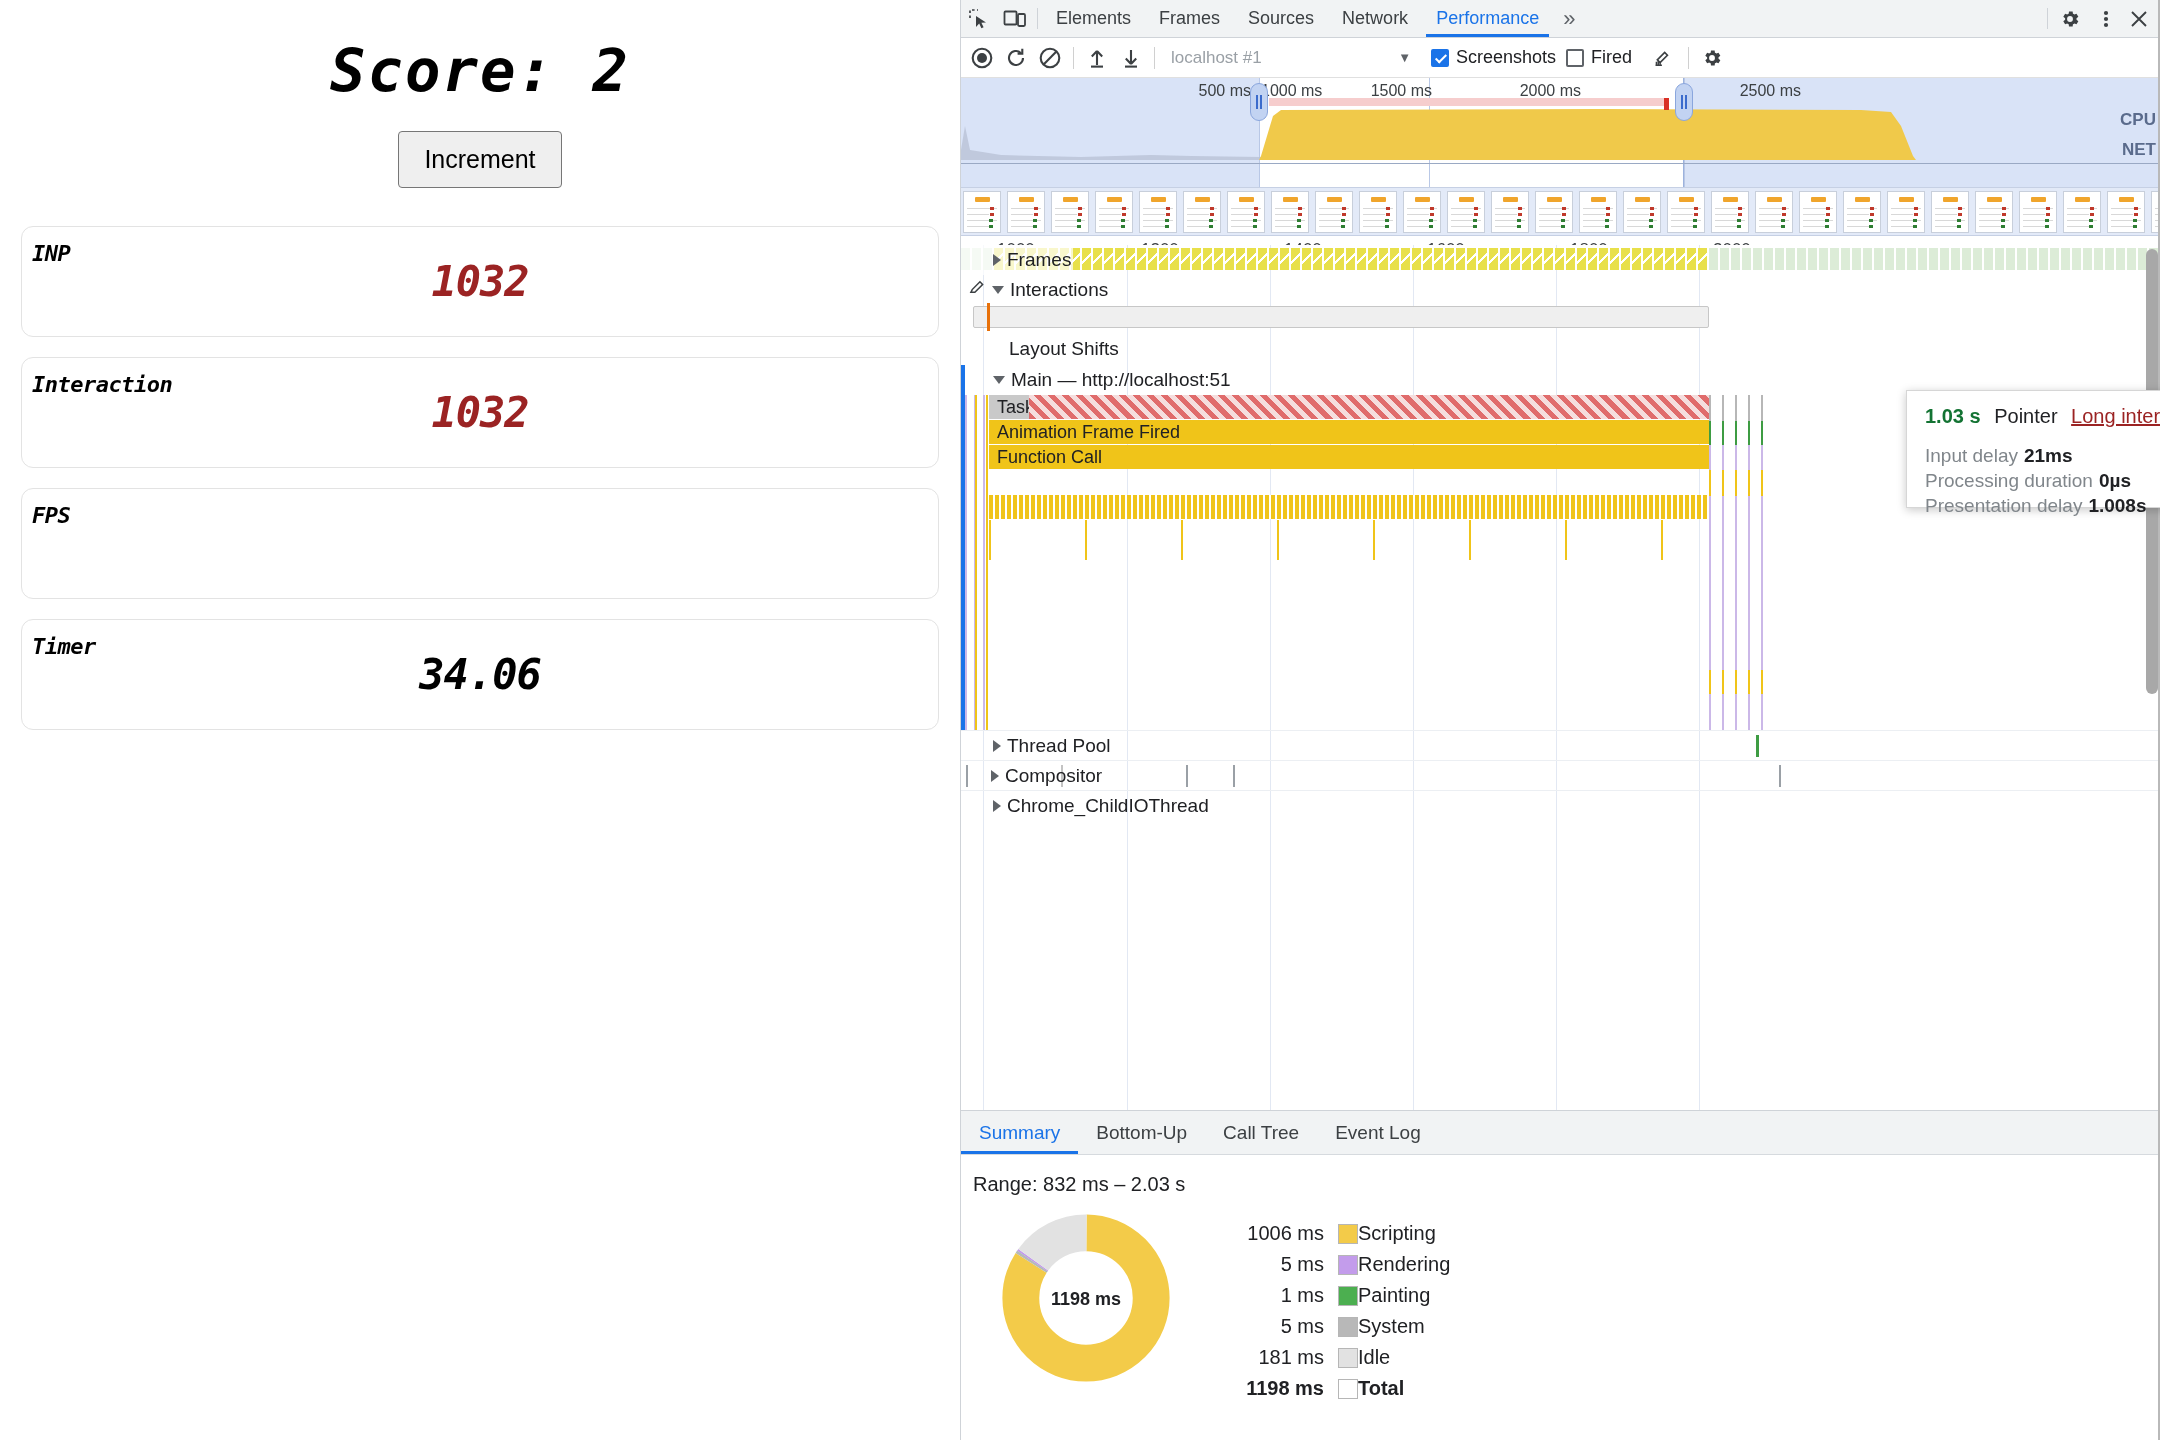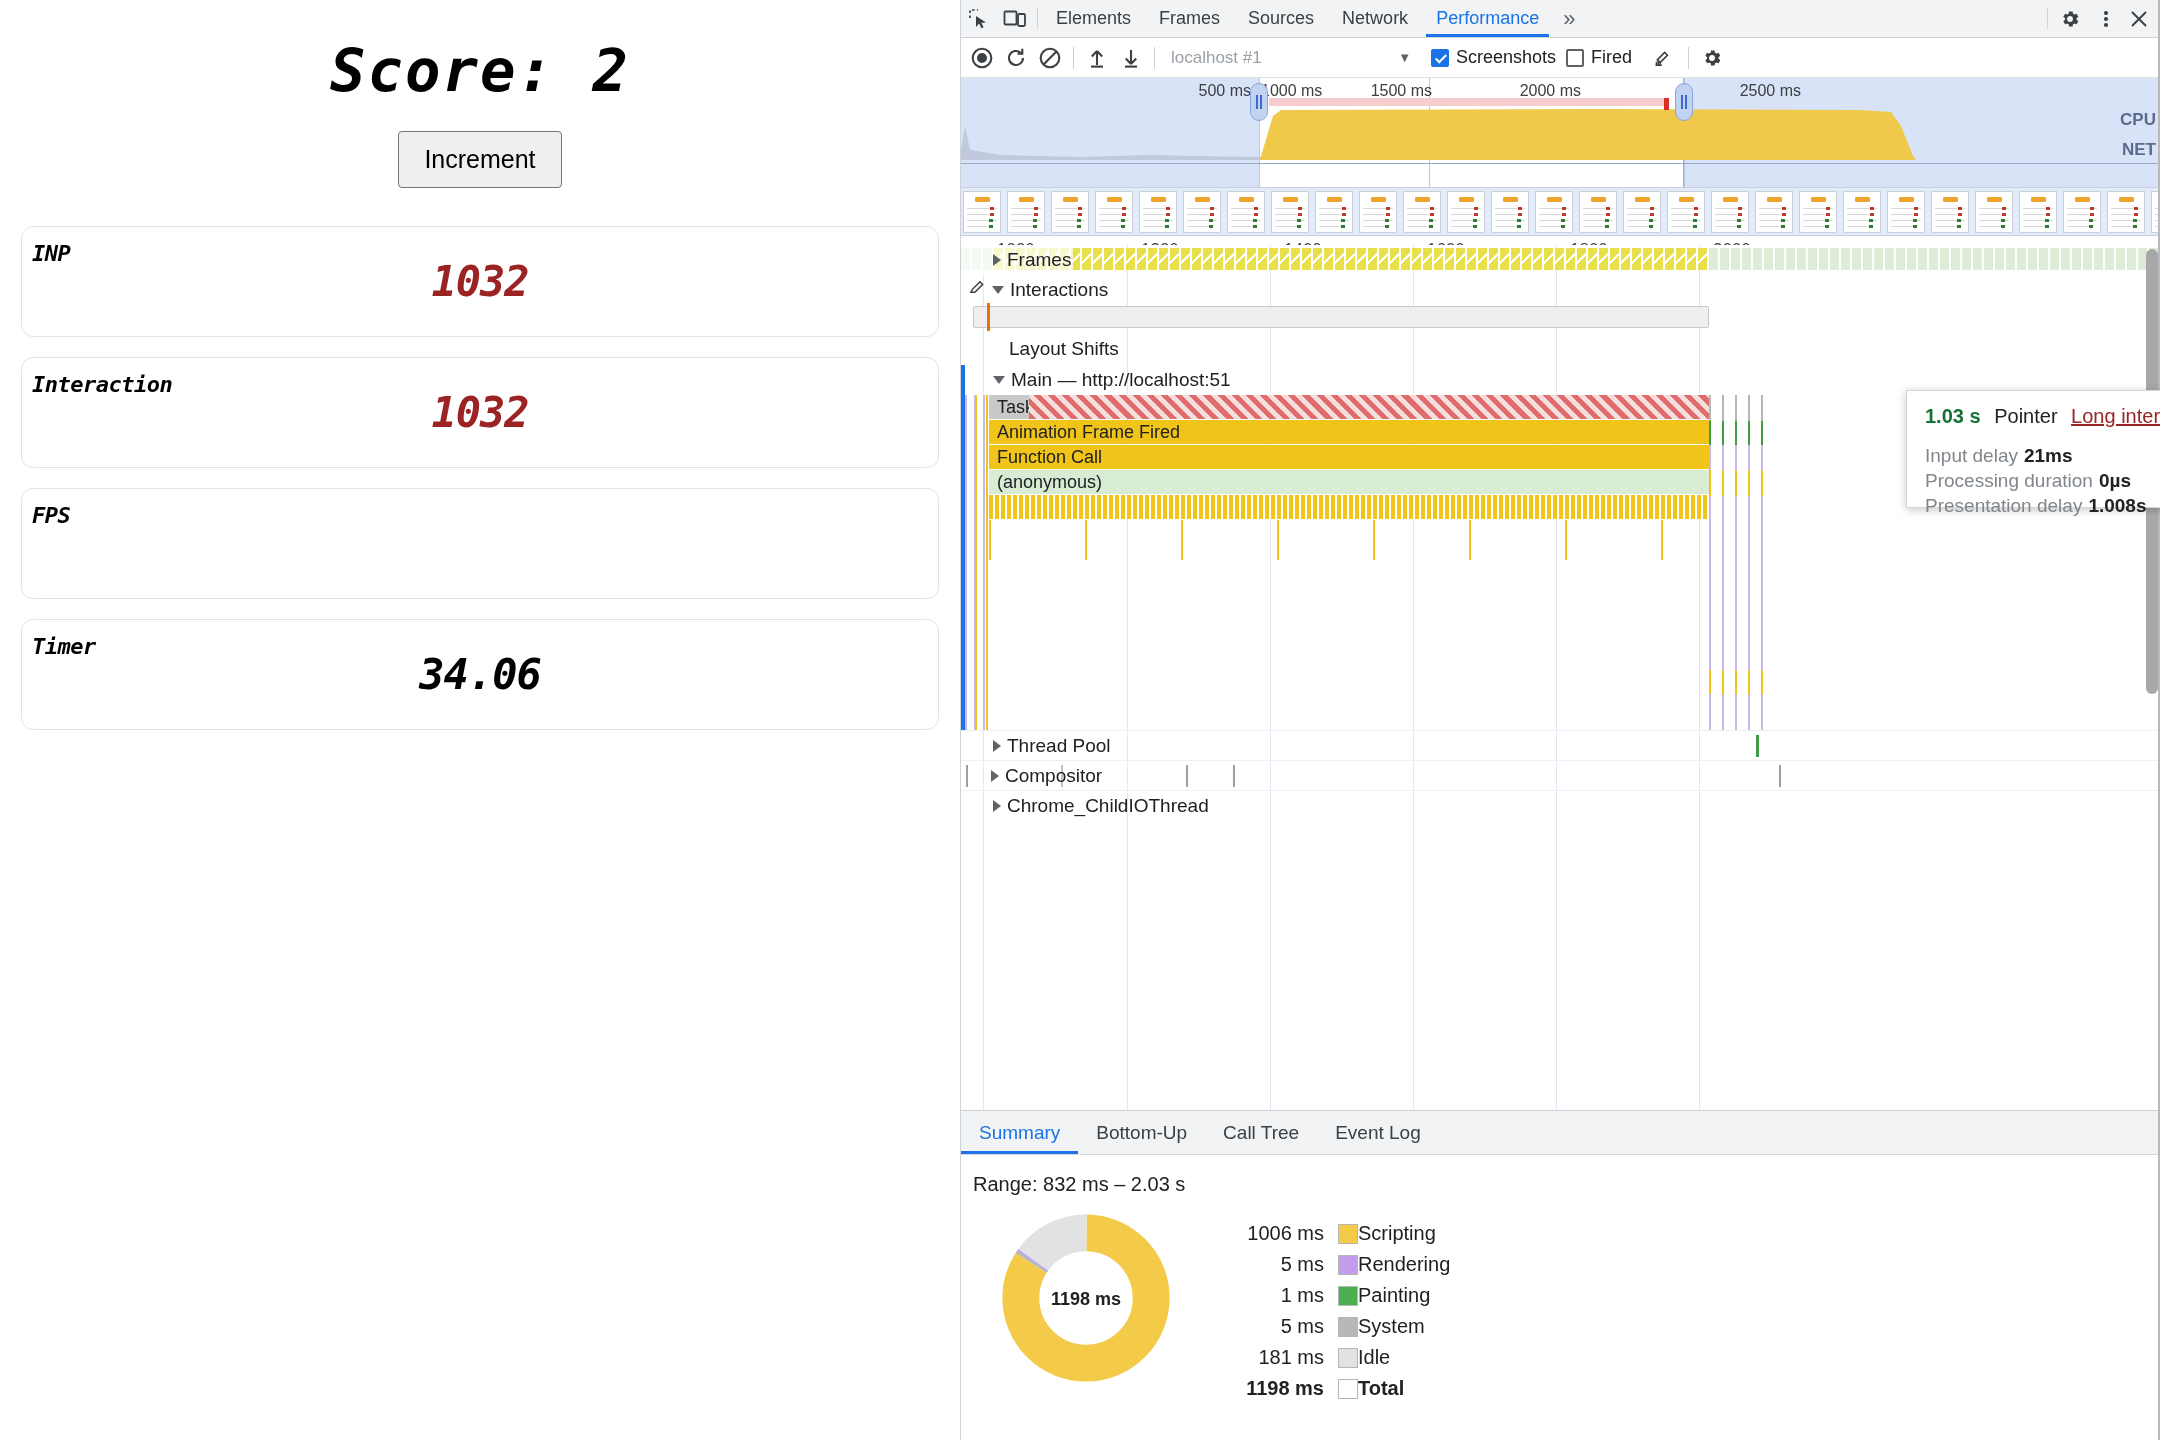--- a/index.html
+++ b/index.html
@@ -920,21 +920,20 @@
           <span>Main — http://localhost:51</span>
         </div>
 
         <div class="flame f-task" style="left:28px;top:30px;width:40px;">Task</div>
         <div class="flame f-task-hatch" style="left:68px;top:30px;width:680px;"></div>
 
         <div class="flame f-script" style="left:28px;top:55px;width:720px;">Animation Frame Fired</div>
 
         <div class="flame f-script" style="left:28px;top:80px;width:720px;">Function Call</div>
 
-        <div class="flame f-anon" style="left:28px;top:105px;width:720px;">(anonymous)</div>
 
         <div style="position:absolute;left:28px;top:130px;width:720px;height:24px;
                     background-image:repeating-linear-gradient(90deg,#f0c419 0 4px, #ffffff 4px 6px);"></div>
 
         <div style="position:absolute;left:4px;top:30px;width:22px;height:335px;
                     background-image:repeating-linear-gradient(90deg,#cbb8e8 0 2px, transparent 2px 9px);"></div>
         <div style="position:absolute;left:14px;top:30px;width:14px;height:335px;
                     background-image:repeating-linear-gradient(90deg,#f0c419 0 2px, transparent 2px 11px);"></div>
 
         <div style="position:absolute;left:28px;top:155px;width:720px;height:40px;

